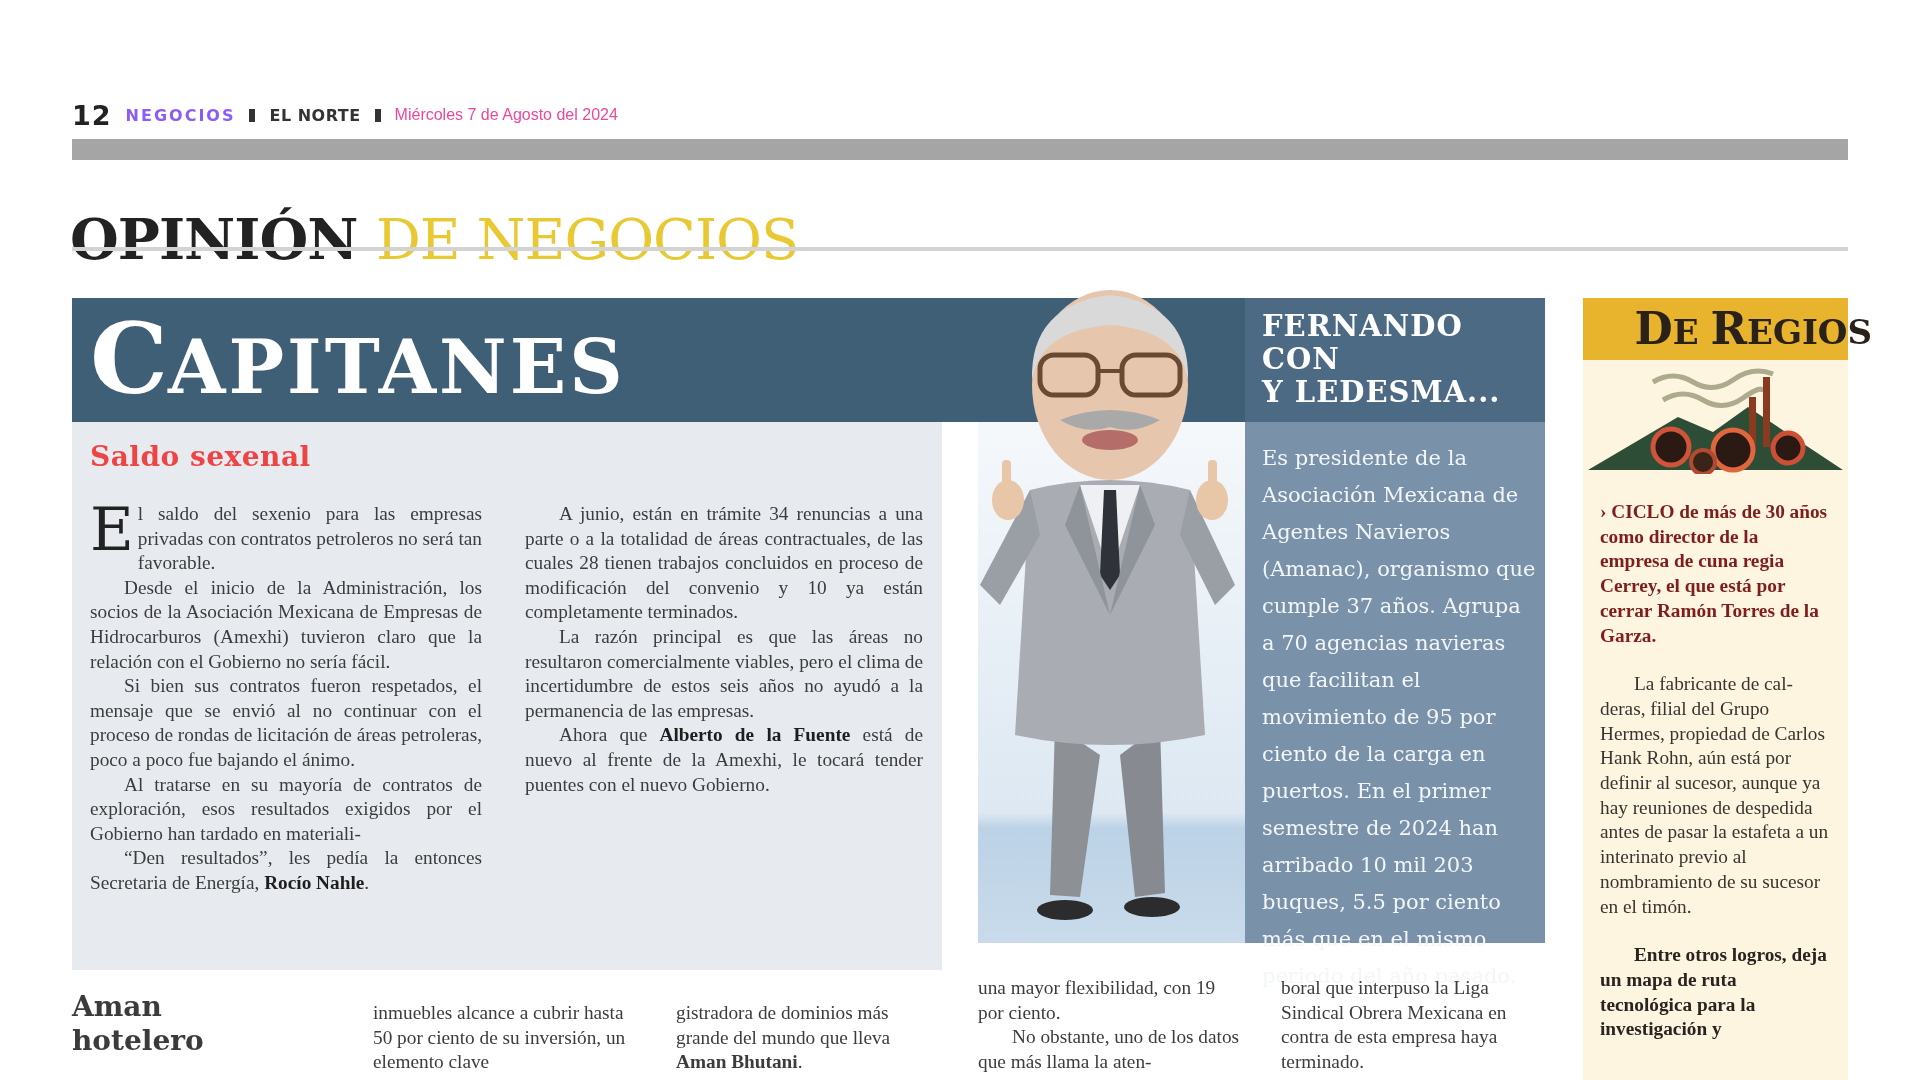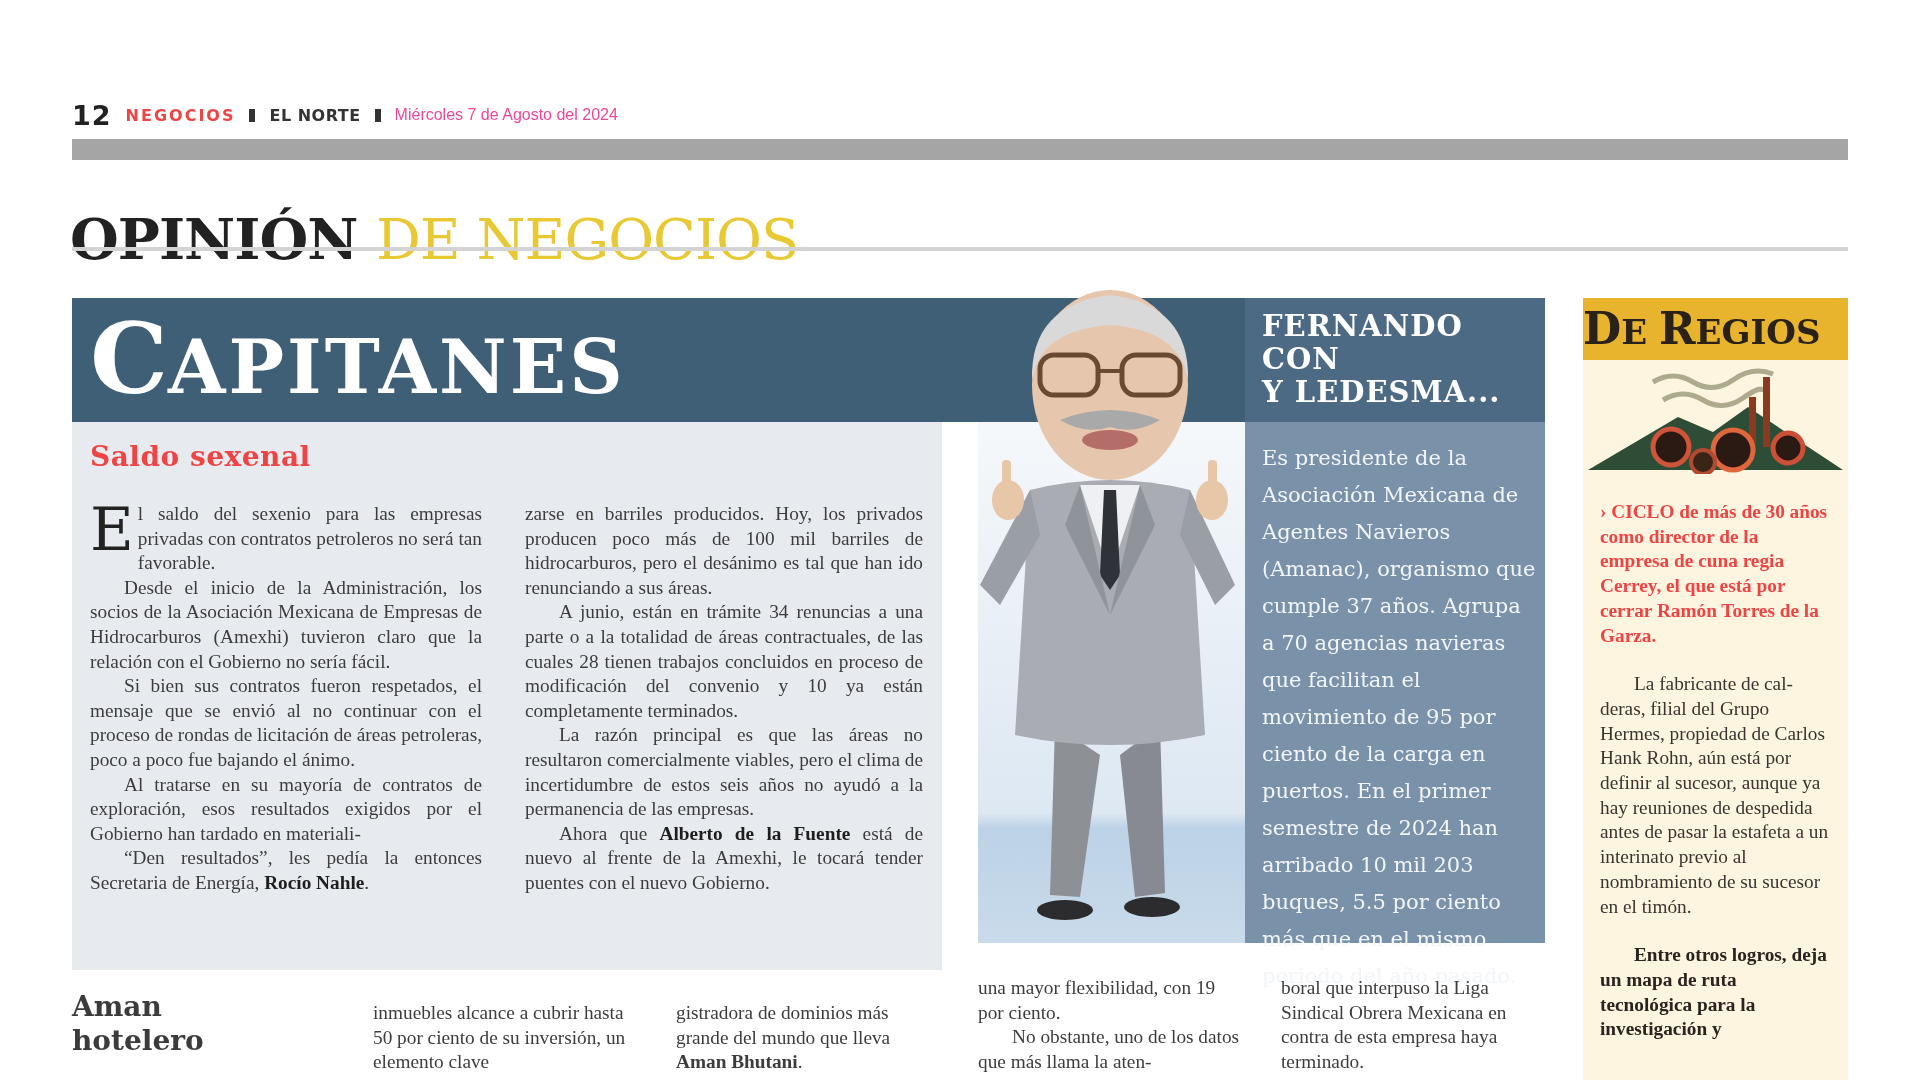--- a/index.html
+++ b/index.html
@@ -4,21 +4,21 @@
 <style>
   * { box-sizing: border-box; margin: 0; padding: 0; }
   html, body { width: 1920px; height: 1080px; overflow: hidden; background: #ffffff; }
   body { position: relative; font-family: "Liberation Serif", serif; color: #2b2b2b; }
 
   .abs { position: absolute; }
 
   
   .folio { left: 72px; top: 100px; height: 30px; display: flex; align-items: center; gap: 14px; font-family: "DejaVu Sans", sans-serif; }
   .folio .page-num { font-size: 27px; font-weight: bold; color: #222; letter-spacing: 1px; }
-  .folio .section { font-size: 16px; font-weight: bold; color: #ef4444; letter-spacing: 2px; }
+  .folio .section { font-size: 16px; font-weight: bold; color: #8b5cf6; letter-spacing: 2px; }
   .folio .paper { font-size: 16px; font-weight: bold; color: #333; letter-spacing: 0.5px; }
   .folio .sq { width: 6px; height: 13px; background: #333; display: inline-block; }
   .folio .date { font-size: 16px; color: #ec4899; font-family: "Liberation Sans", sans-serif; }
 
   .grey-bar { left: 72px; top: 139px; width: 1776px; height: 21px; background: #a5a5a5; }
 
   
   .sec-title { left: 70px; top: 170px; font-family: "DejaVu Serif", serif; font-size: 56px; font-weight: bold; letter-spacing: -1px; line-height: 70px; white-space: nowrap; margin-top: 34px; }
   .sec-title .dark { color: #222; }
   .sec-title .gold { color: #e8c934; font-weight: normal; }
@@ -47,27 +47,27 @@
 
   
   .prof-head { left: 1245px; top: 298px; width: 300px; height: 124px; background: #4d6a84; }
   .prof-name { left: 1262px; top: 310px; font-family: "DejaVu Serif", serif; font-size: 29px; font-weight: bold; color: #ffffff; line-height: 33px; letter-spacing: 1px; }
   .prof-body { left: 1245px; top: 422px; width: 300px; height: 521px; background: #7991a9; }
   .prof-text { left: 1262px; top: 440px; width: 275px; font-family: "DejaVu Serif", serif; font-size: 21px; line-height: 37px; color: #f3f6f9; }
 
   
   .regios { left: 1583px; top: 298px; width: 265px; height: 782px; background: #fdf5e0; }
   .regios-head { left: 1583px; top: 298px; width: 265px; height: 62px; background: #e8b42e; }
-  .regios-title { left: 1583px; top: 303px; width: 289px; text-align: left; font-family: "DejaVu Serif", serif; font-weight: bold; color: #2a2118; white-space: nowrap; }
+  .regios-title { left: 1583px; top: 303px; width: 289px; text-align: right; font-family: "DejaVu Serif", serif; font-weight: bold; color: #2a2118; white-space: nowrap; }
   .regios-title .big { font-size: 44px; }
   .regios-title .small { font-size: 34px; }
   .regios-art { left: 1583px; top: 362px; width: 265px; height: 112px; }
   .regios-text { left: 1600px; top: 500px; width: 230px; font-size: 19.3px; line-height: 24.7px; color: #3a3430; text-align: left; }
   .regios-text p { margin-bottom: 24px; }
-  .regios-text .lead { font-weight: bold; color: #ef4444; }
+  .regios-text .lead { font-weight: bold; color: #7f1d1d; }
   .regios-text .indent { text-indent: 34px; }
   .regios-text .bold { font-weight: bold; color: #2a2420; text-indent: 34px; }
 
   
   .bottom-head { left: 72px; top: 990px; font-family: "DejaVu Serif", serif; font-size: 28px; font-weight: bold; color: #3b3b3b; line-height: 34px; }
   .bcol { position: absolute; top: 1001px; font-size: 19.3px; line-height: 24.7px; color: #3c3c3c; }
   .bcol p.ind { text-indent: 34px; }
   .bcol-1 { left: 373px; width: 262px; }
   .bcol-2 { left: 676px; width: 265px; }
   .bcol-3 { left: 978px; width: 262px; top: 976px; }
@@ -101,21 +101,20 @@
 
 <div class="col col-a">
   <p class="first"><span class="dropcap">E</span><span>l saldo del sexenio para las empresas privadas con contratos petroleros no será tan favorable.</span></p>
   <p>Desde el inicio de la Administración, los socios de la Asociación Mexicana de Empresas de Hidrocarburos (Amexhi) tu­vieron claro que la relación con el Gobier­no no sería fácil.</p>
   <p>Si bien sus contratos fueron respeta­dos, el mensaje que se envió al no conti­nuar con el proceso de rondas de licita­ción de áreas petroleras, poco a poco fue bajando el ánimo.</p>
   <p>Al tratarse en su mayoría de contratos de exploración, esos resultados exigidos por el Gobierno han tardado en materiali-</p>
   <p><span>“Den resultados”, les pedía la entonces Secretaria de Energía, </span><b>Rocío Nahle</b><span>.</span></p>
 </div>
 
 <div class="col col-b">
-  <p class="first">zarse en barriles producidos. Hoy, los pri­vados producen poco más de 100 mil ba­rriles de hidrocarburos, pero el desánimo es tal que han ido renunciando a sus áreas.</p>
   <p>A junio, están en trámite 34 renuncias a una parte o a la totalidad de áreas con­tractuales, de las cuales 28 tienen traba­jos concluidos en proceso de modificación del convenio y 10 ya están completamente terminados.</p>
   <p>La razón principal es que las áreas no resultaron comercialmente viables, pero el clima de incertidumbre de estos seis años no ayudó a la permanencia de las empresas.</p>
   <p><span>Ahora que </span><b>Alberto de la Fuente</b><span> está de nuevo al frente de la Amexhi, le tocará tender puentes con el nuevo Gobierno.</span></p>
 </div>
 
 <div class="abs illus-bg"></div>
 <svg class="abs illus" viewBox="0 0 300 665">
 
   <path d="M95 440 L90 610 L120 612 L140 470 Z" fill="#8d9095"></path>
   <path d="M160 470 L175 612 L205 608 L200 440 Z" fill="#878a90"></path>

